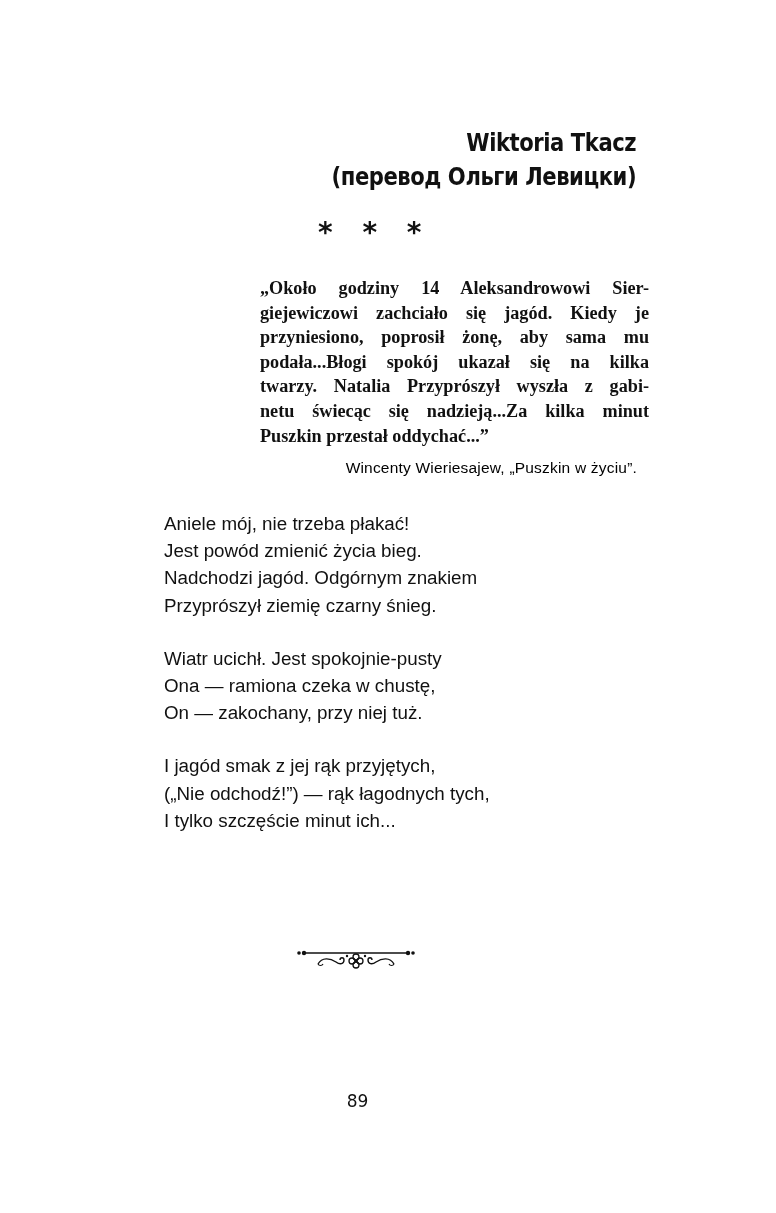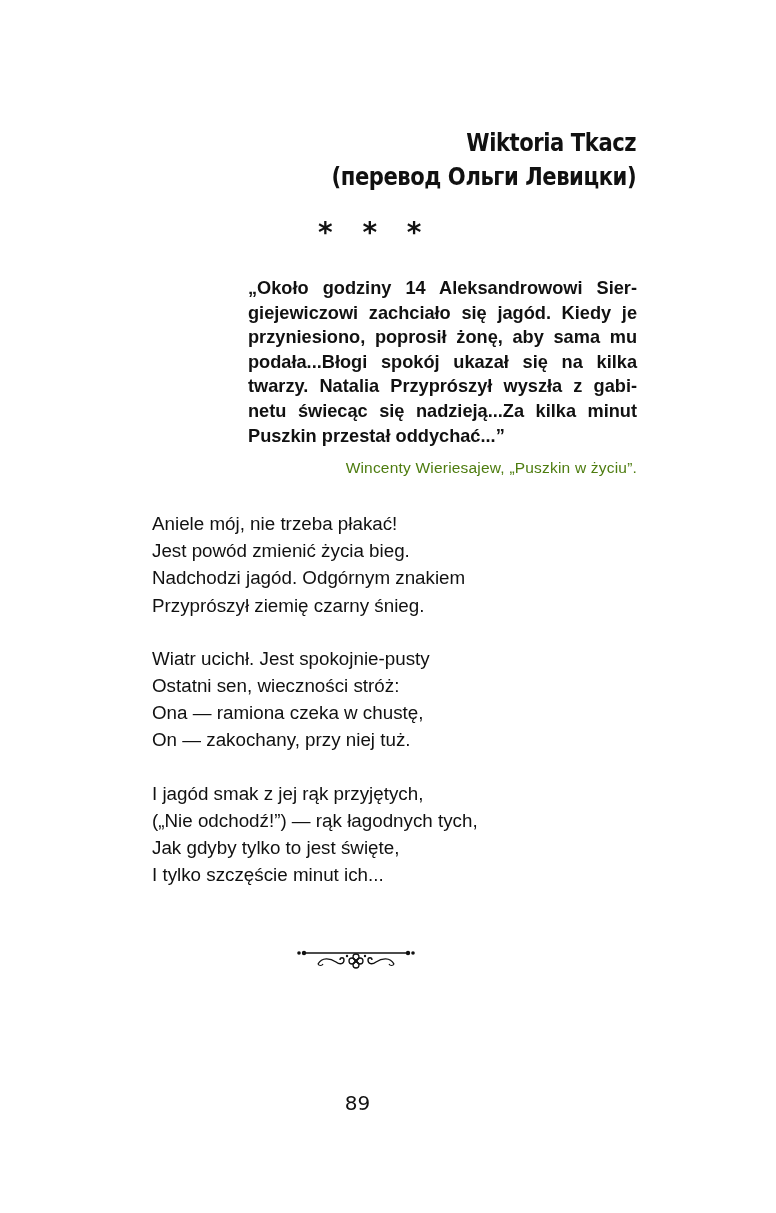--- a/index.html
+++ b/index.html
@@ -10,42 +10,42 @@
       font-family: "DejaVu Sans", sans-serif; font-weight: bold;
       font-size: 24px; line-height: 34px; letter-spacing: -0.5px;
       transform: scaleX(0.88); transform-origin: right top;
     }
     .stars {
       left: 318px; top: 216px;
       font-family: "DejaVu Sans", sans-serif; font-weight: bold;
       font-size: 28px; letter-spacing: 10px;
     }
     .epigraph {
-      left: 248px; top: 276px; width: 389px;
-      font-family: Liberation Sans, sans-serif; font-weight: bold;
+      left: 260px; top: 276px; width: 389px;
+      font-family: Liberation Serif, serif; font-weight: bold;
       font-size: 18.2px; line-height: 24.6px; text-align: justify;
     }
     .epigraph .line { display: block; text-align: justify; text-align-last: justify; white-space: nowrap; }
     .epigraph .line.last { text-align-last: left; }
     .source {
       right: 139px; top: 459px;
       font-family: "Liberation Sans", sans-serif; font-weight: normal;
-      font-size: 15.5px; color: #4d7c0f; letter-spacing: 0.2px;
+      font-size: 15.5px; color: #000000; letter-spacing: 0.2px;
     }
     .poem {
-      left: 152px; top: 510px;
+      left: 164px; top: 510px;
       font-family: "Liberation Sans", sans-serif;
       font-size: 18.8px; line-height: 27.2px;
     }
     .stanza { margin-bottom: 26px; }
     .verse { display: block; white-space: nowrap; }
     .ornament { left: 294px; top: 946px; width: 124px; height: 26px; }
     .pagenum {
       left: 0; width: 715px; top: 1091px; text-align: center;
-      font-family: "DejaVu Sans", sans-serif; font-size: 20px;
+      font-family: "DejaVu Sans", sans-serif; font-size: 17px;
     }
   </style>
 </head>
 <body>
 
 <div class="abs author">
   <div>Wiktoria Tkacz</div>
   <div>(перевод Ольги Левицки)</div>
 </div>
 
@@ -65,28 +65,26 @@
 
 <div class="abs poem">
   <div class="stanza">
     <span class="verse">Aniele mój, nie trzeba płakać!</span>
     <span class="verse">Jest powód zmienić życia bieg.</span>
     <span class="verse">Nadchodzi jagód. Odgórnym znakiem</span>
     <span class="verse">Przyprószył ziemię czarny śnieg.</span>
   </div>
   <div class="stanza">
     <span class="verse">Wiatr ucichł. Jest spokojnie-pusty</span>
-    <span class="verse">Ostatni sen, wieczności stróż:</span>
     <span class="verse">Ona — ramiona czeka w chustę,</span>
     <span class="verse">On — zakochany, przy niej tuż.</span>
   </div>
   <div class="stanza">
     <span class="verse">I jagód smak z jej rąk przyjętych,</span>
     <span class="verse">(„Nie odchodź!”) —  rąk łagodnych tych,</span>
-    <span class="verse">Jak gdyby tylko to jest święte,</span>
     <span class="verse">I tylko szczęście minut ich...</span>
   </div>
 </div>
 
 <div class="abs ornament">
   <svg width="124" height="26" viewBox="0 0 124 26">
     <line x1="8" y1="7" x2="116" y2="7" stroke="#111" stroke-width="1.3"></line>
     <circle cx="5" cy="7" r="1.8" fill="#111"></circle>
     <circle cx="10" cy="7" r="2.2" fill="#111"></circle>
     <circle cx="114" cy="7" r="2.2" fill="#111"></circle>

